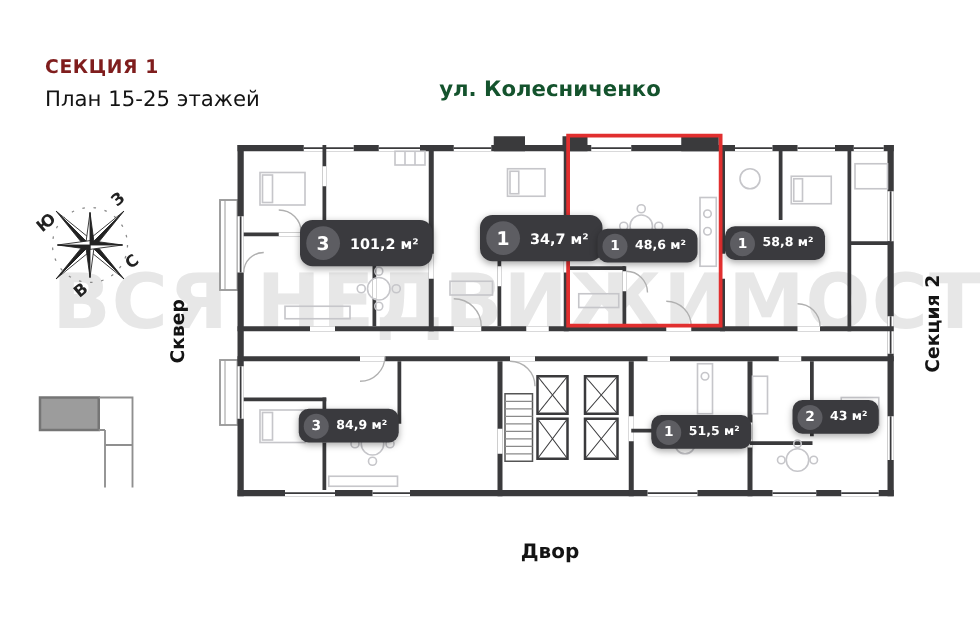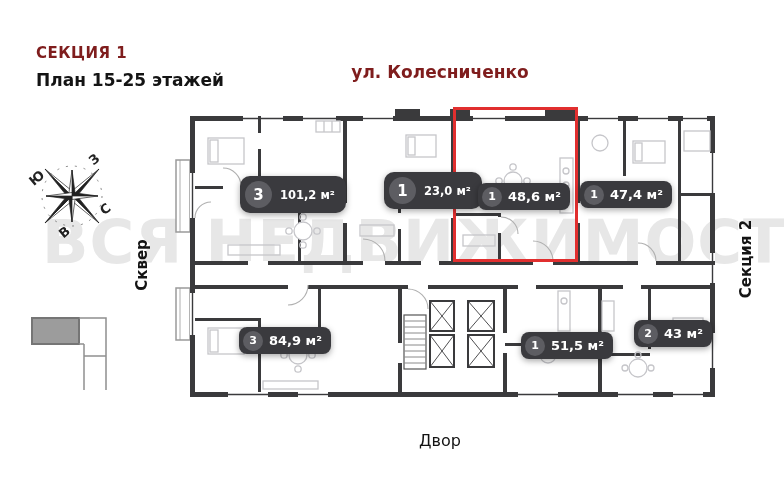--- a/index.html
+++ b/index.html
@@ -1,23 +1,23 @@
 <!DOCTYPE html>
 <html><head>
 <meta charset="utf-8">
 <style>
   html,body{margin:0;padding:0;}
   body{width:784px;height:500px;position:relative;background:#ffffff;overflow:hidden;
        font-family:"DejaVu Sans","Liberation Sans",sans-serif;}
   .abs{position:absolute;}
   
   .sec-title{left:36px;top:44px;font-size:15px;font-weight:bold;color:#7f1d1d;letter-spacing:.5px;z-index:5;}
-  .plan-title{left:36px;top:70px;font-size:17px;font-weight:bold;color:#141414;z-index:5;}
-  .street{left:300px;top:62px;width:280px;text-align:center;font-size:17px;font-weight:bold;color:#7f1d1d;z-index:5;}
-  .courtyard{left:370px;top:431px;width:140px;text-align:center;font-size:16px;font-weight:normal;color:#141414;z-index:5;}
+  .plan-title{left:36px;top:70px;font-size:17px;font-weight:normal;color:#141414;z-index:5;}
+  .street{left:300px;top:62px;width:280px;text-align:center;font-size:17px;font-weight:bold;color:#14532d;z-index:5;}
+  .courtyard{left:370px;top:431px;width:140px;text-align:center;font-size:16px;font-weight:bold;color:#141414;z-index:5;}
   .vlabel{width:84px;text-align:center;font-size:15px;font-weight:bold;color:#141414;transform:rotate(-90deg);z-index:5;}
   .vlabel.left{left:100px;top:256px;}
   .vlabel.right{left:704px;top:250px;}
   
   .watermark{left:42px;top:211px;width:700px;text-align:center;font-size:61px;line-height:1;
              font-weight:bold;color:#e7e7e7;letter-spacing:1px;white-space:nowrap;z-index:1;}
   
   .plan{left:168px;top:103px;z-index:2;}
   .compass{left:26px;top:150px;z-index:2;}
   .footprint{left:26px;top:303px;z-index:2;}
@@ -26,21 +26,21 @@
   
   .apt-label{display:flex;align-items:center;background:#3a3a3e;box-shadow:0 2px 6px rgba(0,0,0,.35);z-index:4;cursor:pointer;}
   .apt-label.lg{height:37px;border-radius:10px;padding:0 11px 0 5px;gap:8px;}
   .apt-label.sm{height:27px;border-radius:8px;padding:0 9px 0 4px;gap:6px;}
   .apt-num{background:#5d5d62;border-radius:50%;color:#fff;font-weight:bold;
            display:flex;align-items:center;justify-content:center;flex:0 0 auto;}
   .lg .apt-num{width:27px;height:27px;font-size:15px;}
   .sm .apt-num{width:20px;height:20px;font-size:11px;}
   .apt-area{color:#ffffff;font-weight:600;white-space:nowrap;}
   .lg .apt-area{font-size:11.5px;text-align:center;}
-  .sm .apt-area{font-size:13px;}
+  .sm .apt-area{font-size:10px;}
 </style>
 </head>
 <body>
 
 <div class="abs sec-title">СЕКЦИЯ 1</div>
 <div class="abs plan-title">План 15-25 этажей</div>
 <div class="abs street">ул. Колесниченко</div>
 <div class="abs vlabel left">Сквер</div>
 <div class="abs vlabel right">Секция 2</div>
 <div class="abs courtyard">Двор</div>
@@ -297,29 +297,29 @@
 </svg>
 
 <div class="abs highlight"></div>
 
 <div class="abs apt-label lg" style="left:240px;top:176px;">
   <span class="apt-num">3</span>
   <span class="apt-area">101,2 м²</span>
 </div>
 <div class="abs apt-label lg" style="left:384px;top:172px;">
   <span class="apt-num">1</span>
-  <span class="apt-area">23,0 м²</span>
+  <span class="apt-area">34,7 м²</span>
 </div>
 <div class="abs apt-label sm" style="left:478px;top:183px;">
   <span class="apt-num">1</span>
   <span class="apt-area">48,6 м²</span>
 </div>
 <div class="abs apt-label sm" style="left:580px;top:181px;">
   <span class="apt-num">1</span>
-  <span class="apt-area">47,4 м²</span>
+  <span class="apt-area">58,8 м²</span>
 </div>
 <div class="abs apt-label sm" style="left:239px;top:327px;">
   <span class="apt-num">3</span>
   <span class="apt-area">84,9 м²</span>
 </div>
 <div class="abs apt-label sm" style="left:521px;top:332px;">
   <span class="apt-num">1</span>
   <span class="apt-area">51,5 м²</span>
 </div>
 <div class="abs apt-label sm" style="left:634px;top:320px;">

